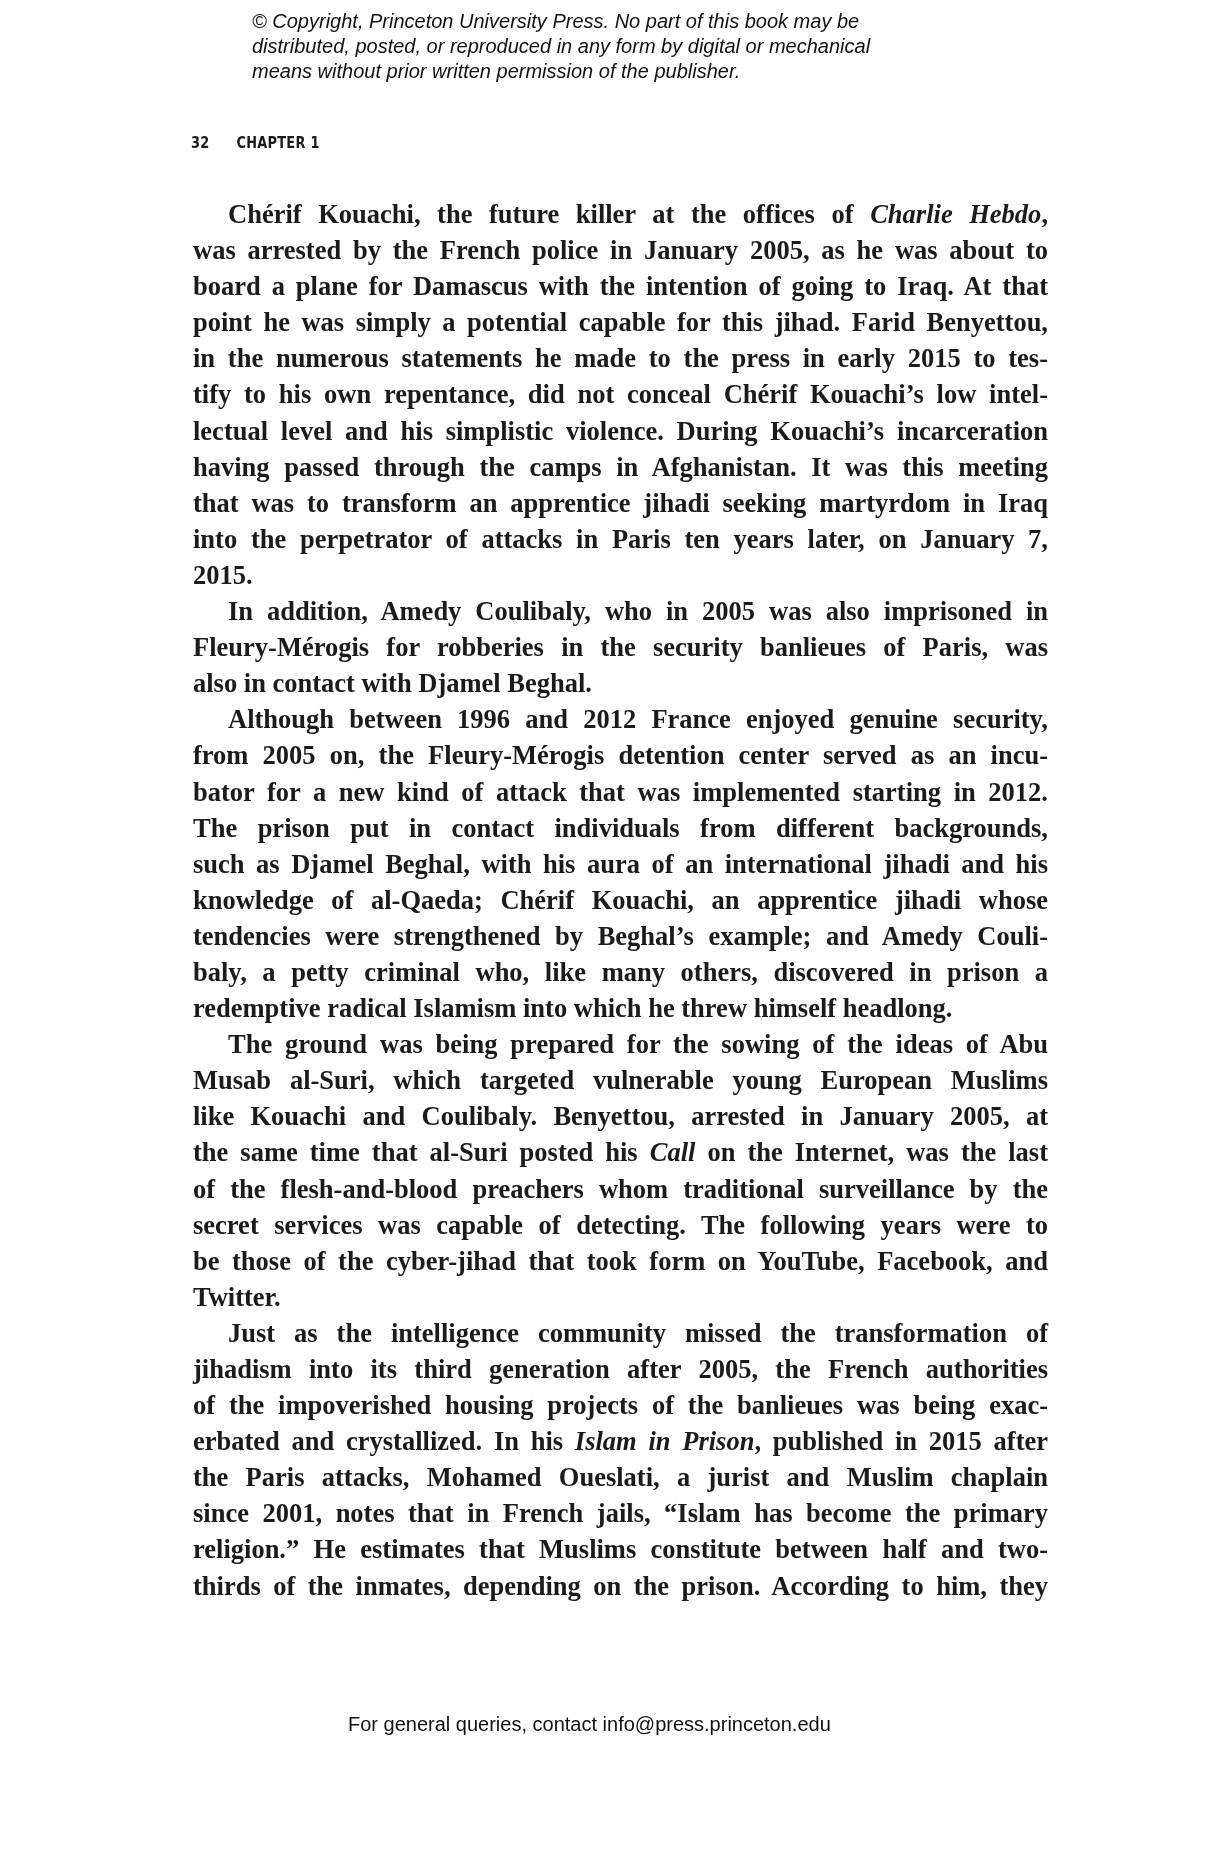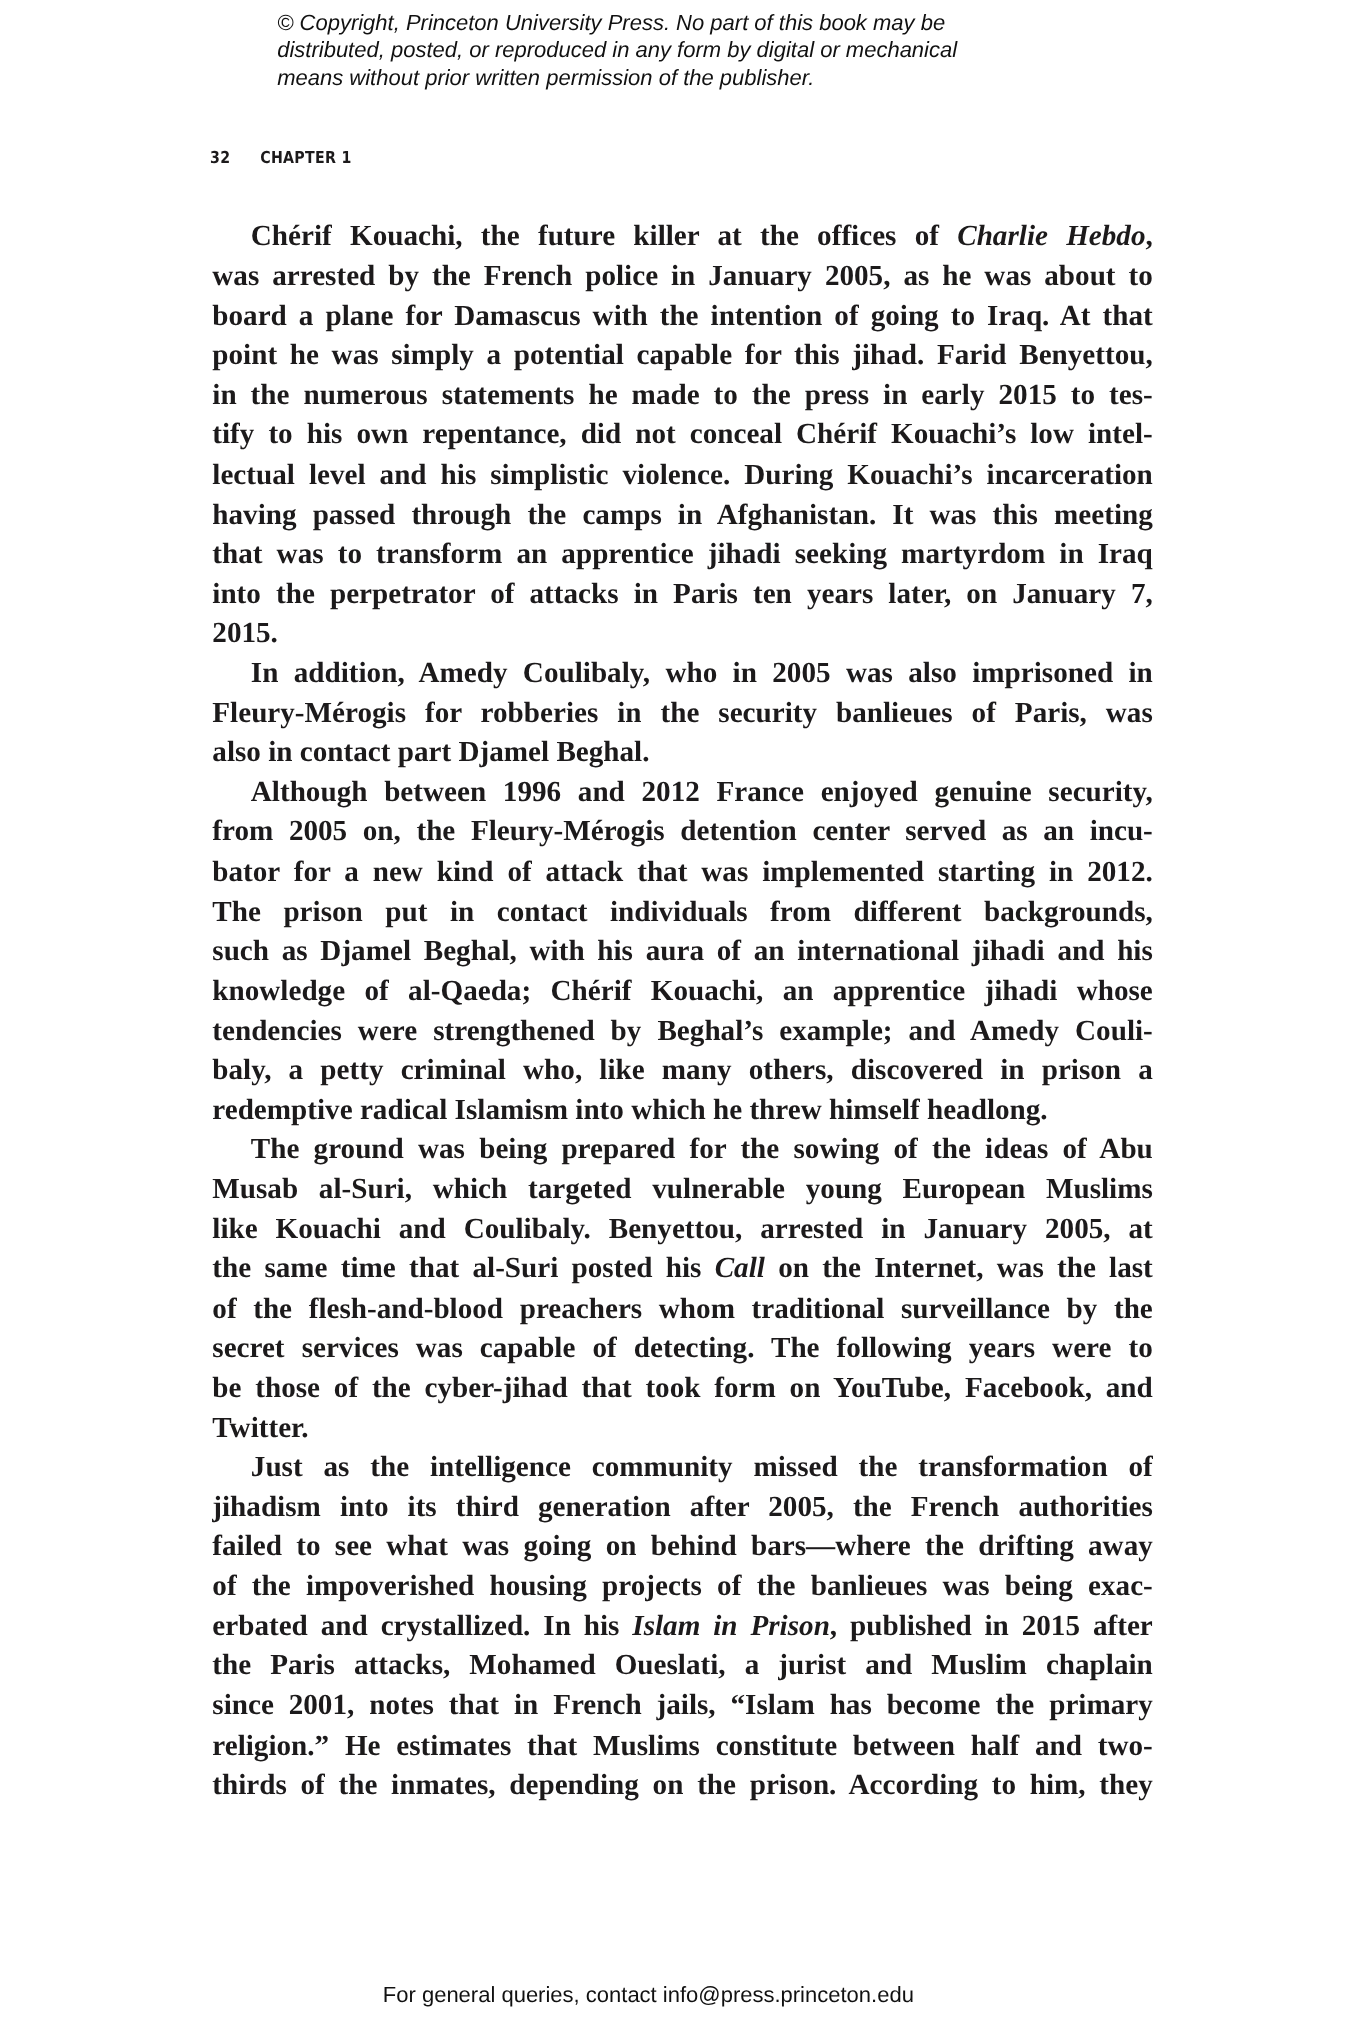--- a/index.html
+++ b/index.html
@@ -63,21 +63,21 @@
       overflow: visible;
       font-weight: bold;
     }
     .line.indent { text-indent: 35px; }
     .line.last { text-align-last: left; }
     .line i, .line em { font-style: italic; }
 
     .footer {
       position: absolute;
       left: 348px;
-      top: 1802px;
+      top: 1712px;
       font-family: "Liberation Sans", sans-serif;
       font-size: 20px;
       line-height: 24px;
       color: #111111;
       white-space: nowrap;
     }
   </style>
 </head>
 <body>
 
@@ -101,21 +101,21 @@
       <span class="line">tify to his own repentance, did not conceal Chérif Kouachi’s low intel-</span>
       <span class="line">lectual level and his simplistic violence. During Kouachi’s incarceration</span>
       <span class="line">having passed through the camps in Afghanistan. It was this meeting</span>
       <span class="line">that was to transform an apprentice jihadi seeking martyrdom in Iraq</span>
       <span class="line">into the perpetrator of attacks in Paris ten years later, on January 7,</span>
       <span class="line last">2015.</span>
     </div>
     <div class="para">
       <span class="line indent">In addition, Amedy Coulibaly, who in 2005 was also imprisoned in</span>
       <span class="line">Fleury-Mérogis for robberies in the security banlieues of Paris, was</span>
-      <span class="line last">also in contact part Djamel Beghal.</span>
+      <span class="line last">also in contact with Djamel Beghal.</span>
     </div>
     <div class="para">
       <span class="line indent">Although between 1996 and 2012 France enjoyed genuine security,</span>
       <span class="line">from 2005 on, the Fleury-Mérogis detention center served as an incu-</span>
       <span class="line">bator for a new kind of attack that was implemented starting in 2012.</span>
       <span class="line">The prison put in contact individuals from different backgrounds,</span>
       <span class="line">such as Djamel Beghal, with his aura of an international jihadi and his</span>
       <span class="line">knowledge of al-Qaeda; Chérif Kouachi, an apprentice jihadi whose</span>
       <span class="line">tendencies were strengthened by Beghal’s example; and Amedy Couli-</span>
       <span class="line">baly, a petty criminal who, like many others, discovered in prison a</span>
@@ -127,21 +127,20 @@
       <span class="line">like Kouachi and Coulibaly. Benyettou, arrested in January 2005, at</span>
       <span class="line">the same time that al-Suri posted his <i>Call</i> on the Internet, was the last</span>
       <span class="line">of the flesh-and-blood preachers whom traditional surveillance by the</span>
       <span class="line">secret services was capable of detecting. The following years were to</span>
       <span class="line">be those of the cyber-jihad that took form on YouTube, Facebook, and</span>
       <span class="line last">Twitter.</span>
     </div>
     <div class="para">
       <span class="line indent">Just as the intelligence community missed the transformation of</span>
       <span class="line">jihadism into its third generation after 2005, the French authorities</span>
-      <span class="line">failed to see what was going on behind bars—where the drifting away</span>
       <span class="line">of the impoverished housing projects of the banlieues was being exac-</span>
       <span class="line">erbated and crystallized. In his <i>Islam in Prison</i>, published in 2015 after</span>
       <span class="line">the Paris attacks, Mohamed Oueslati, a jurist and Muslim chaplain</span>
       <span class="line">since 2001, notes that in French jails, “Islam has become the primary</span>
       <span class="line">religion.” He estimates that Muslims constitute between half and two-</span>
       <span class="line">thirds of the inmates, depending on the prison. According to him, they</span>
     </div>
   </div>
 
 <div class="footer">For general queries, contact info@press.princeton.edu</div>

